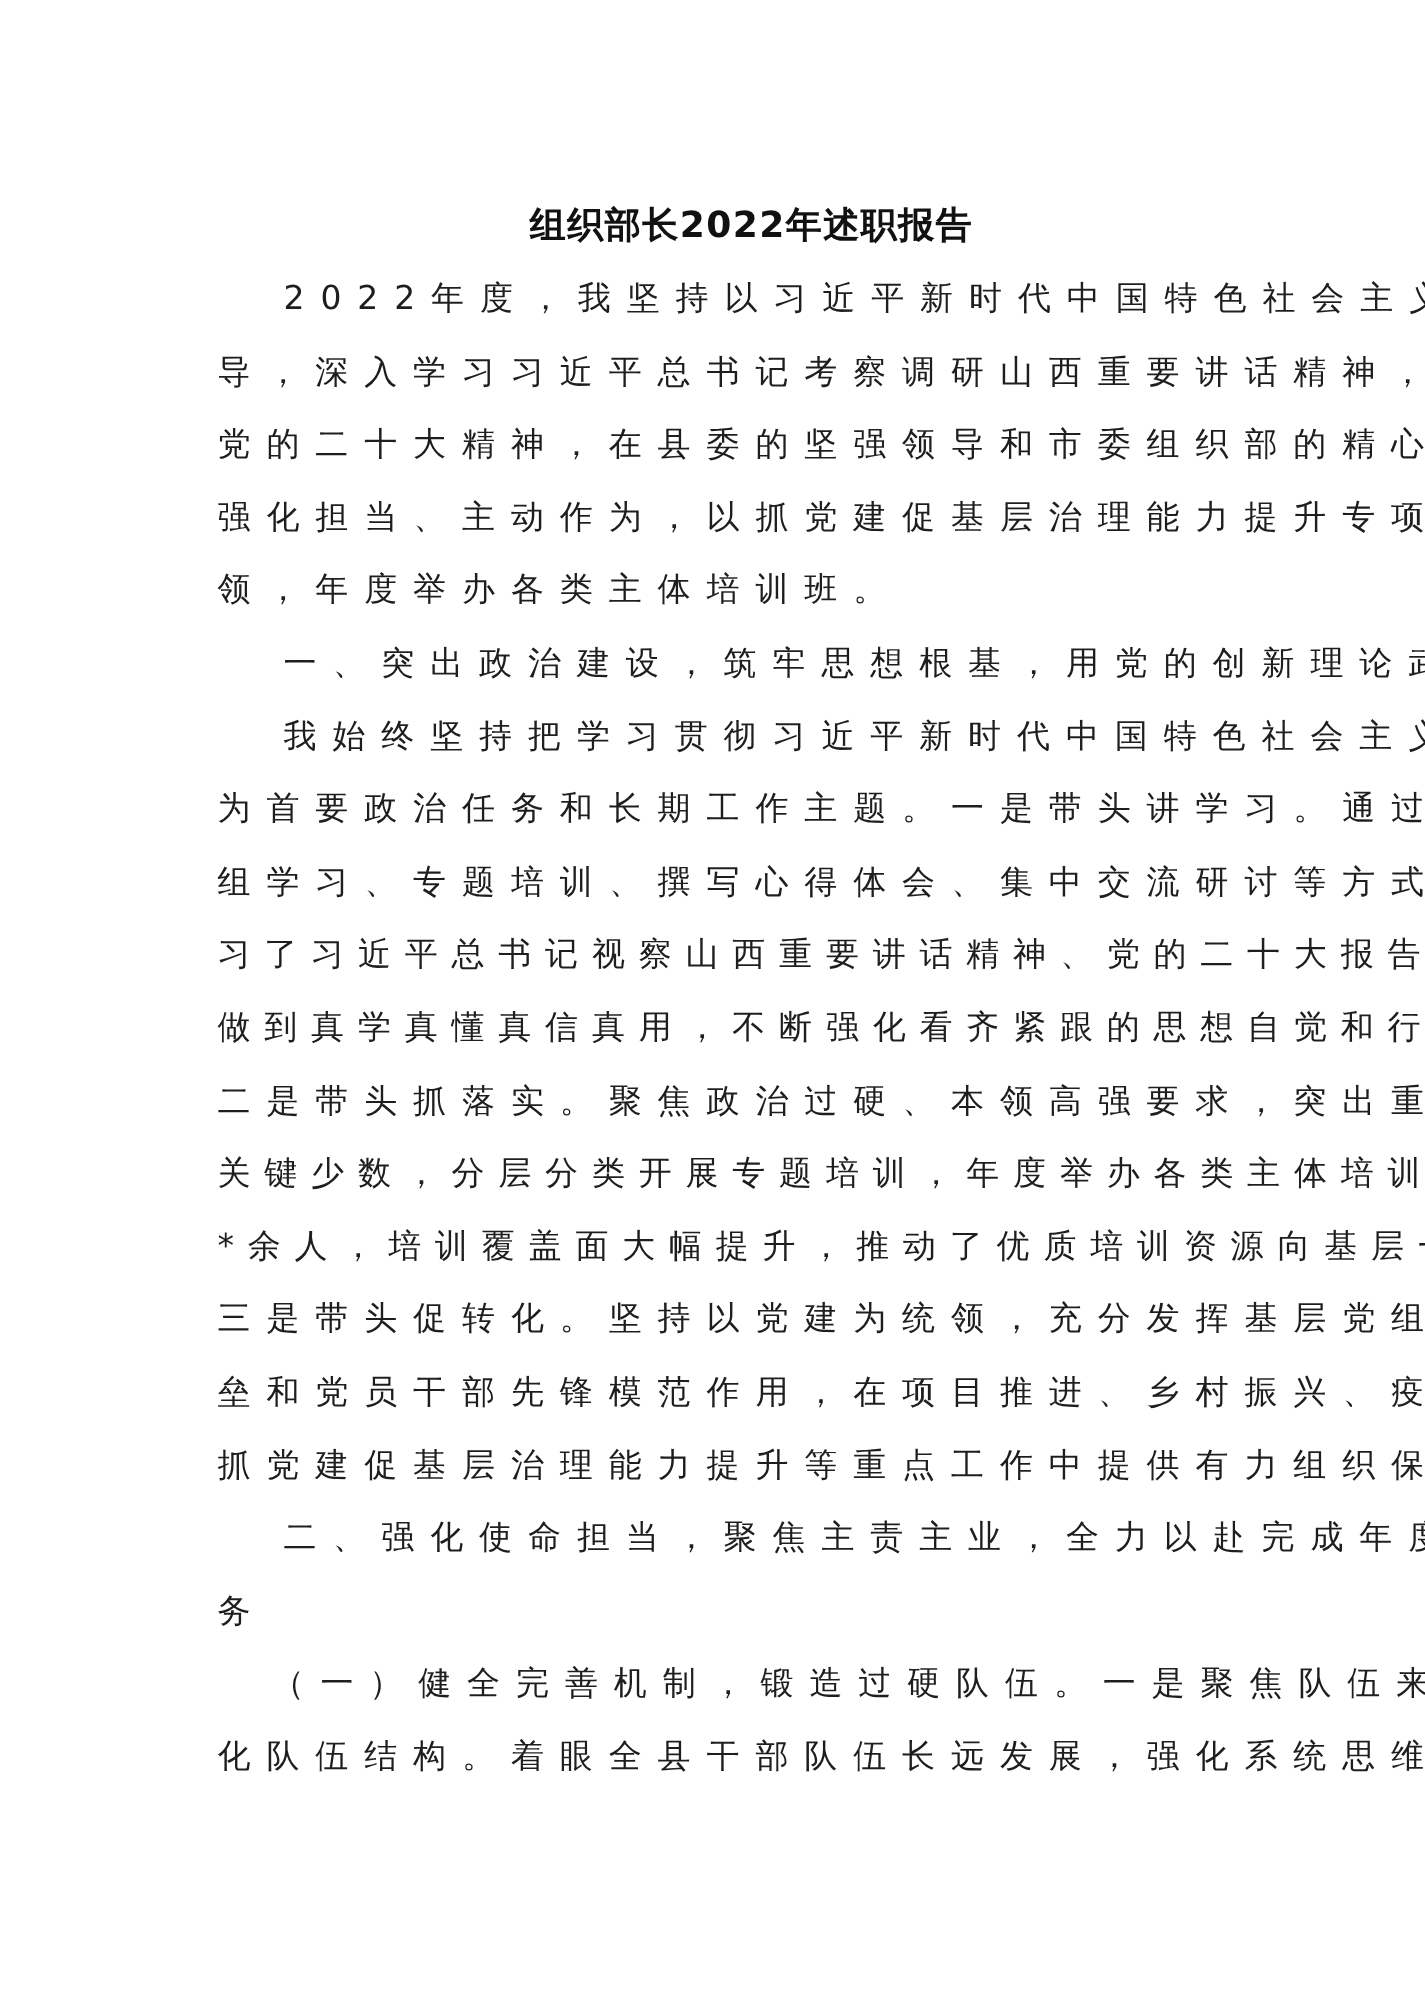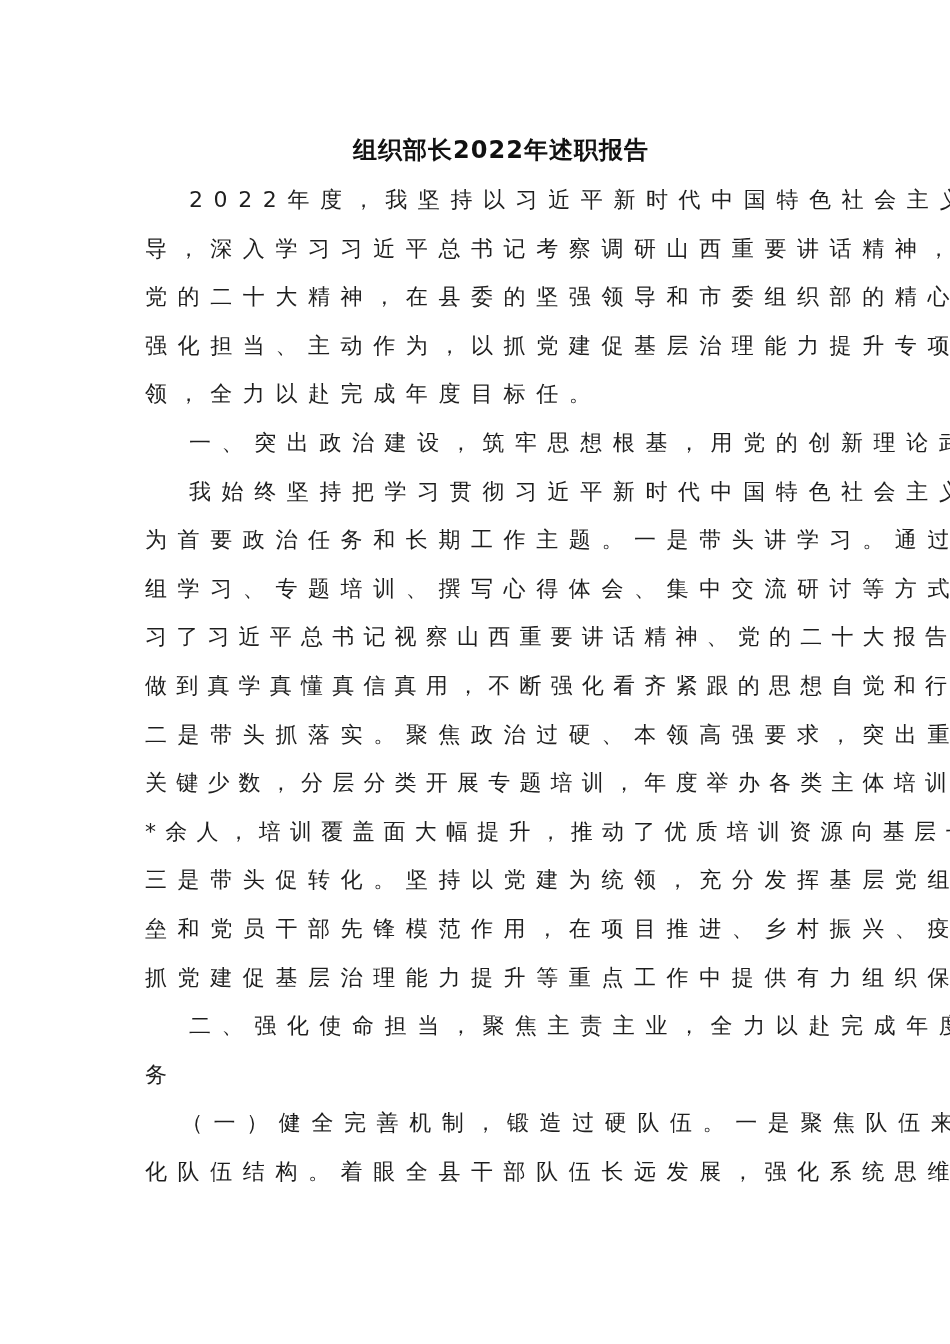--- a/index.html
+++ b/index.html
@@ -65,21 +65,21 @@
 <body>
 
 <div class="page">
   <div class="title">组织部长2022年述职报告</div>
 
   <div class="body">
     <div class="line indent">2022年度，我坚持以习近平新时代中国特色社会主义思想为指</div>
     <div class="line">导，深入学习习近平总书记考察调研山西重要讲话精神，认真贯彻</div>
     <div class="line">党的二十大精神，在县委的坚强领导和市委组织部的精心指导下，</div>
     <div class="line">强化担当、主动作为，以抓党建促基层治理能力提升专项行动为引</div>
-    <div class="line">领，全力以赴完成年度目标任。</div>
+    <div class="line">领，年度举办各类主体培训班。</div>
     <div class="line indent">一、突出政治建设，筑牢思想根基，用党的创新理论武装头脑</div>
     <div class="line indent">我始终坚持把学习贯彻习近平新时代中国特色社会主义思想作</div>
     <div class="line">为首要政治任务和长期工作主题。一是带头讲学习。通过参加中心</div>
     <div class="line">组学习、专题培训、撰写心得体会、集中交流研讨等方式，系统学</div>
     <div class="line tight">习了习近平总书记视察山西重要讲话精神、党的二十大报告等内容，</div>
     <div class="line tight">做到真学真懂真信真用，不断强化看齐紧跟的思想自觉和行动自觉。</div>
     <div class="line">二是带头抓落实。聚焦政治过硬、本领高强要求，突出重点专题、</div>
     <div class="line tight">关键少数，分层分类开展专题培训，年度举办各类主体培训班**期*</div>
     <div class="line tight">*余人，培训覆盖面大幅提升，推动了优质培训资源向基层一线延伸。</div>
     <div class="line">三是带头促转化。坚持以党建为统领，充分发挥基层党组织战斗堡</div>

